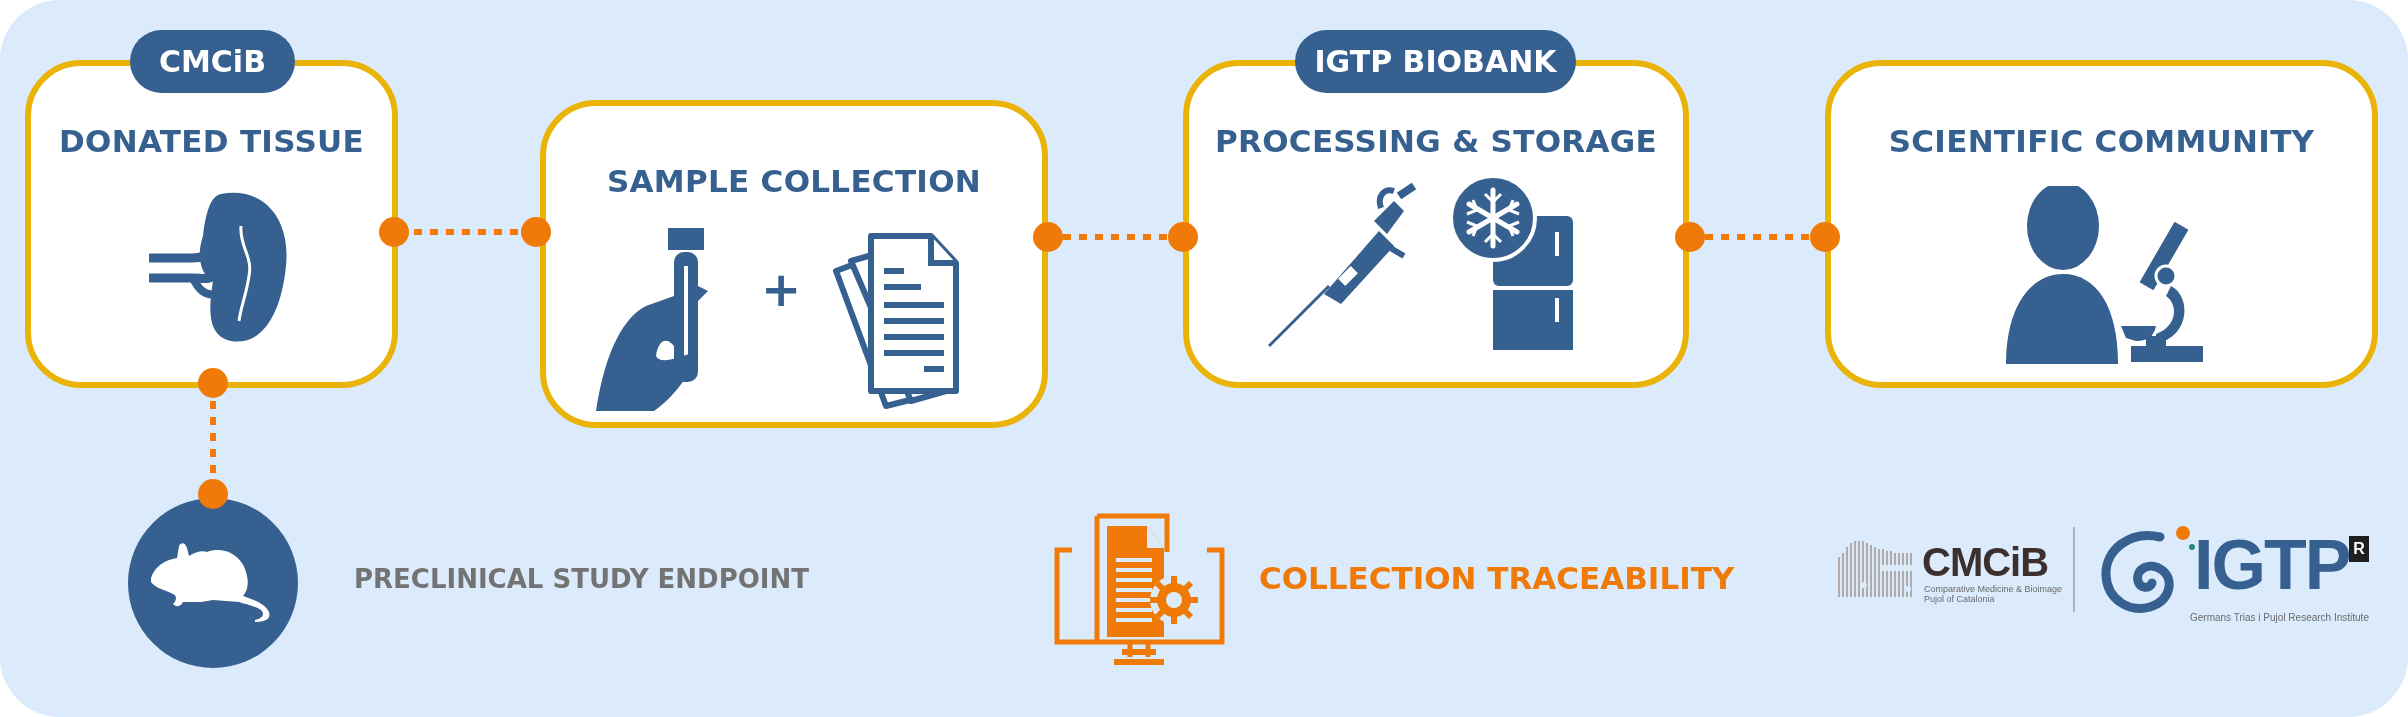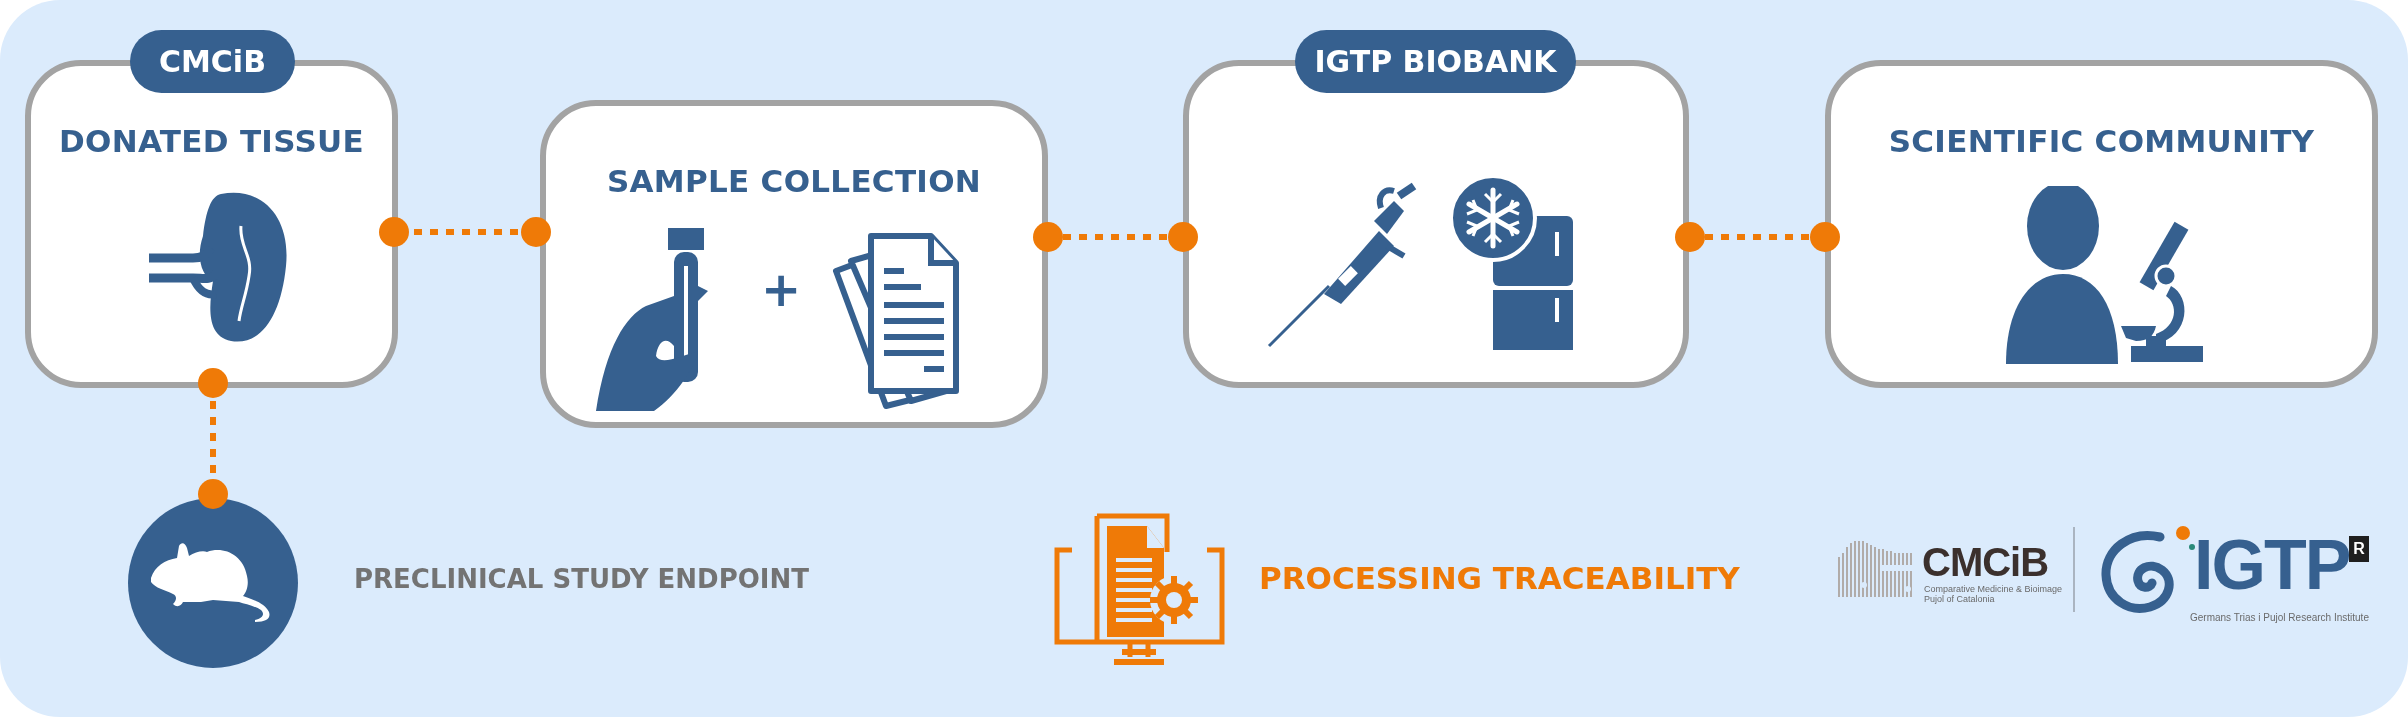--- a/index.html
+++ b/index.html
@@ -1,21 +1,21 @@
 <!DOCTYPE html>
 <html><head>
 <meta charset="utf-8">
 <style>
   html, body { margin:0; padding:0; background:#ffffff; }
   body { width:2408px; height:717px; position:relative; overflow:hidden;
          font-family:"DejaVu Sans", "Liberation Sans", sans-serif; }
   .panel { position:absolute; left:0; top:0; width:2408px; height:717px;
            background:#dbebfc; border-radius:60px; }
   .card { position:absolute; top:60px; height:316px; background:#ffffff;
-          border:6px solid #a3a3a3; border-radius:56px; box-sizing:content-box; }
+          border:6px solid #eab308; border-radius:56px; box-sizing:content-box; }
   .card-title { position:absolute; left:0; right:0; top:57px; text-align:center;
                 color:#36608f; font-weight:bold; font-size:31px; letter-spacing:0.3px;
                 white-space:nowrap; }
   .badge { position:absolute; top:30px; height:63px; background:#36608f; color:#ffffff;
            border-radius:32px; font-weight:bold; font-size:30px; line-height:63px;
            text-align:center; white-space:nowrap; }
   .icon { position:absolute; }
   .dot { position:absolute; width:30px; height:30px; border-radius:50%; background:#ef7a07; }
   .hdash { position:absolute; height:6px;
            background:repeating-linear-gradient(90deg,#ef7a07 0 8px,transparent 8px 16px); }
@@ -76,20 +76,21 @@
       <line x1="68" y1="84" x2="128" y2="84"></line>
         <line x1="68" y1="100" x2="128" y2="100"></line>
       <line x1="68" y1="116" x2="128" y2="116"></line>
         <line x1="68" y1="132" x2="128" y2="132"></line>
       <line x1="108" y1="148" x2="128" y2="148"></line>
     </g>
   </svg>
 </div>
 
 <div class="card" style="left:1183px; width:494px;">
+  <div class="card-title">PROCESSING &amp; STORAGE</div>
   <svg class="icon" style="left:70px; top:110px;" width="160" height="180" viewBox="0 0 160 180">
     <line x1="10" y1="170" x2="70" y2="110" stroke="#36608f" stroke-width="3"></line>
     <path d="M65 118 L120 55 L135 70 L82 128 Z" fill="#36608f"></path>
     <rect x="80" y="95" width="18" height="10" fill="#fff" transform="rotate(-45 89 100)"></rect>
     <path d="M115 45 L135 25 L145 35 L128 58 Z" fill="#36608f"></path>
     <path d="M122 32 C118 20 125 12 135 15" stroke="#36608f" stroke-width="6" fill="none"></path>
     <line x1="140" y1="20" x2="155" y2="10" stroke="#36608f" stroke-width="8"></line>
     <line x1="128" y1="70" x2="145" y2="80" stroke="#36608f" stroke-width="6"></line>
   </svg>
   <svg class="icon" style="left:260px; top:110px;" width="150" height="180" viewBox="0 0 150 180">
@@ -175,21 +176,21 @@
     <line x1="122" y1="64" x2="122" y2="112"></line>
       <line x1="98" y1="88" x2="146" y2="88"></line>
     <line x1="105" y1="71" x2="139" y2="105"></line>
       <line x1="139" y1="71" x2="105" y2="105"></line>
   </g>
   <circle cx="122" cy="88" r="8" fill="#dbebfc"></circle>
   <path d="M70 140 H104 M62 150 H112" stroke="#ef7a07" stroke-width="6"></path>
   <path d="M78 130 V145 M96 130 V145" stroke="#ef7a07" stroke-width="5"></path>
 </svg>
 <div class="orange-label" style="left:1259px; top:555px;">
-  <div>PROCESSING TRACEABILITY</div>
+  <div>COLLECTION TRACEABILITY</div>
 </div>
 
 <svg style="position:absolute; left:1836px; top:537px;" width="78" height="62" viewBox="0 0 78 62">
   <g stroke="#a69c94" stroke-width="1.6">
     <line x1="3" y1="20" x2="3" y2="60"></line>
       <line x1="7" y1="16" x2="7" y2="60"></line>
     <line x1="11" y1="10" x2="11" y2="60"></line>
       <line x1="15" y1="6" x2="15" y2="60"></line>
     <line x1="19" y1="4" x2="19" y2="60"></line>
       <line x1="23" y1="4" x2="23" y2="60"></line>

